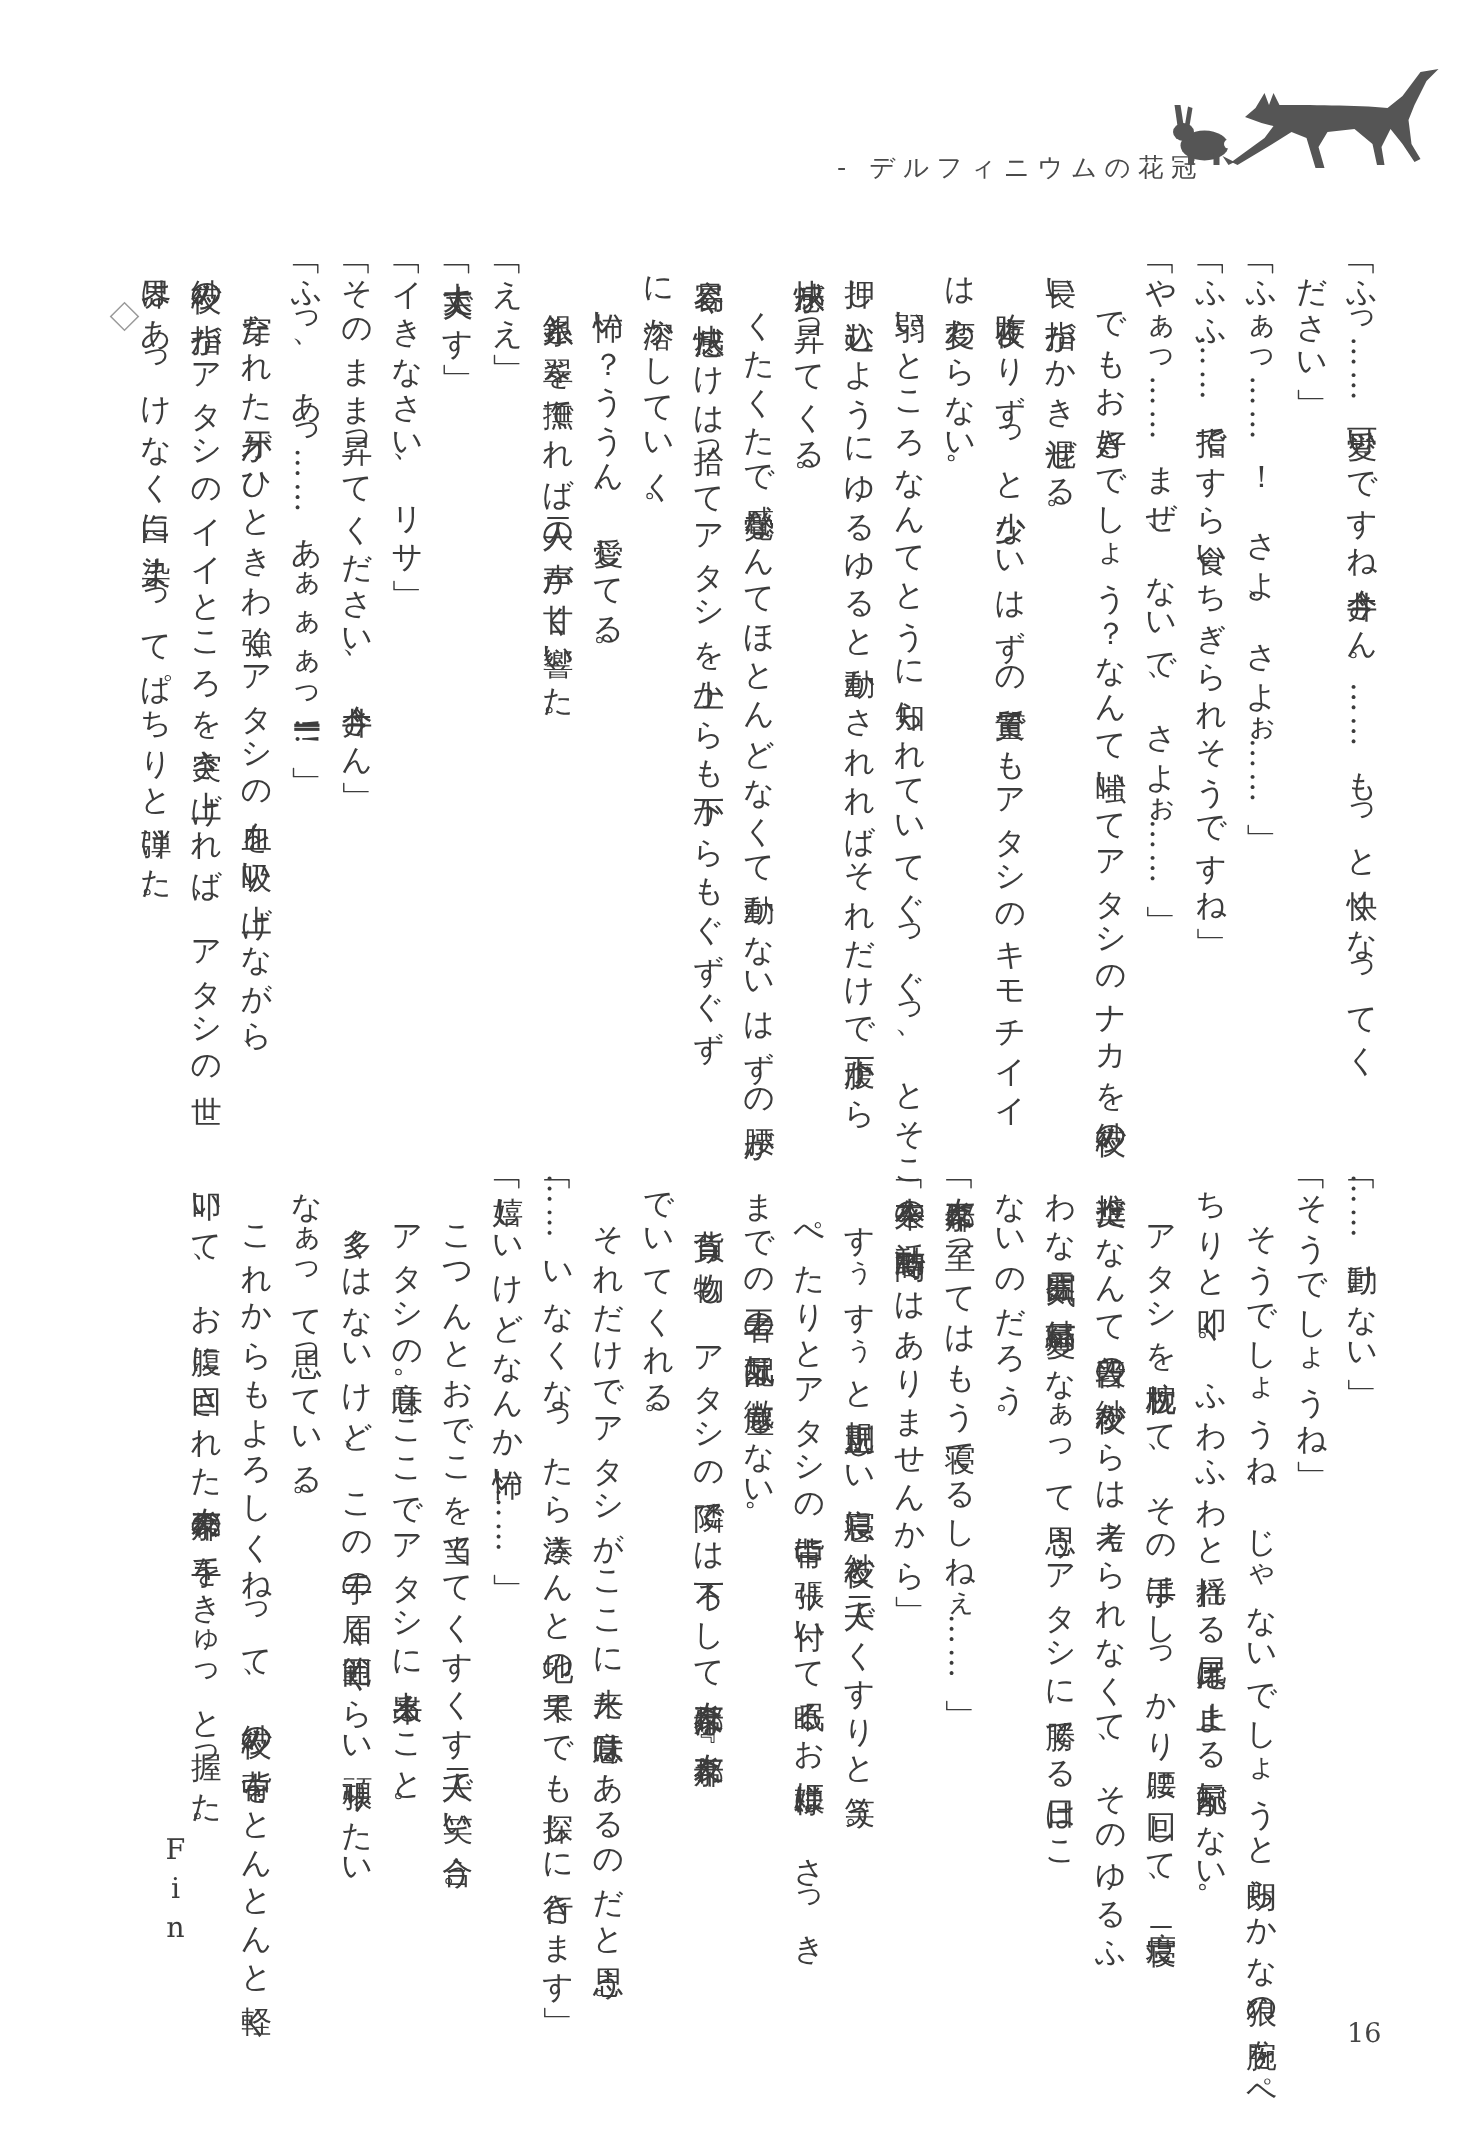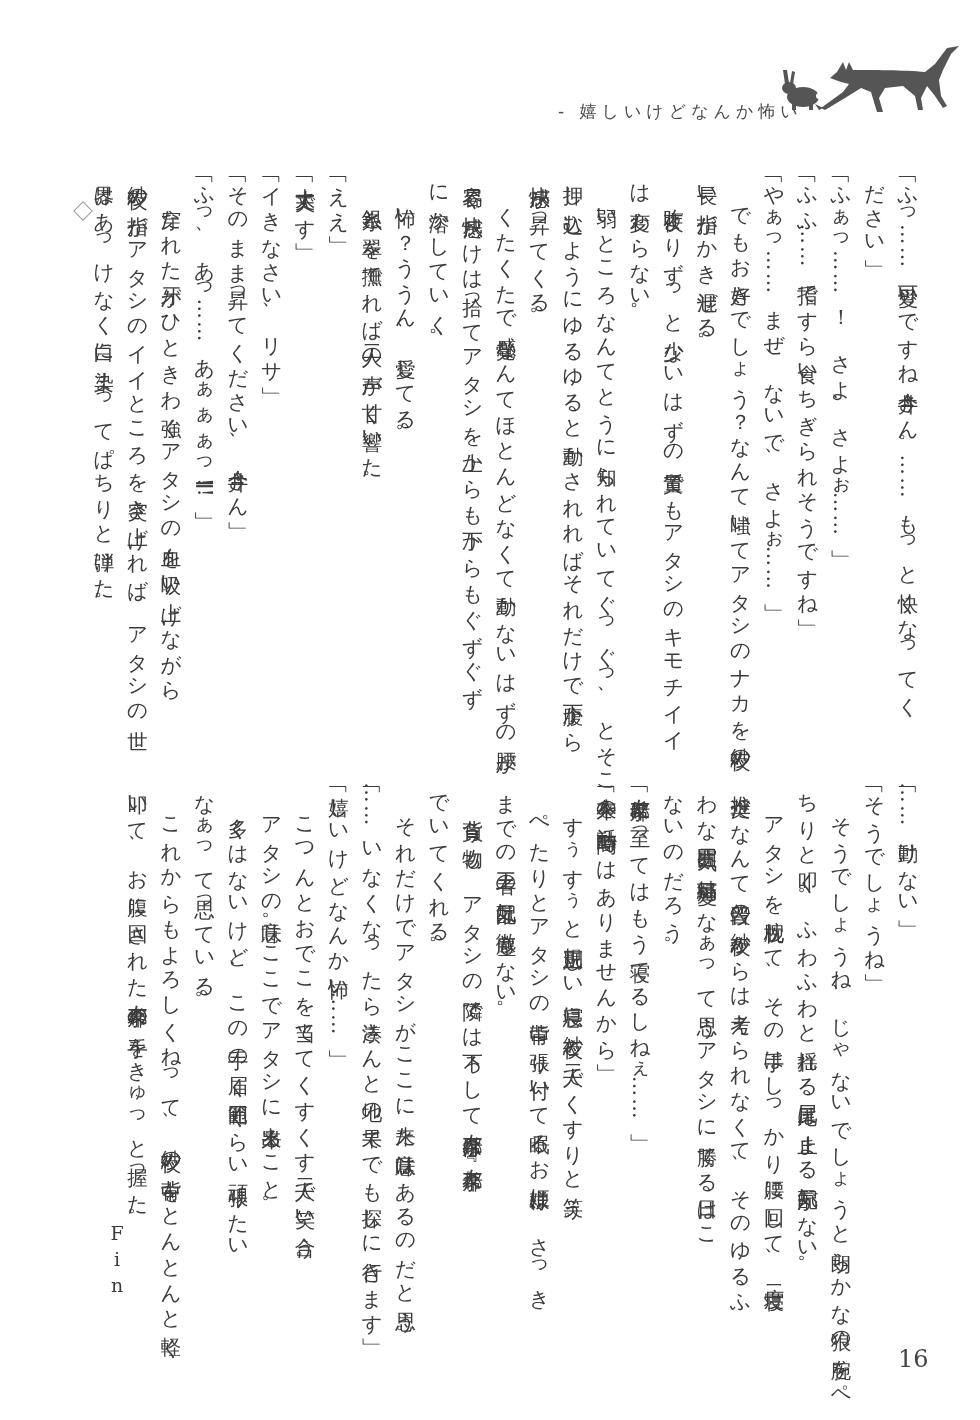--- a/index.html
+++ b/index.html
@@ -74,30 +74,30 @@
       font-family: "DejaVu Serif", "Liberation Serif", serif;
       font-size: 19px;
       letter-spacing: 4px;
       color: #3c3c3c;
     }
     .page-number {
       position: absolute;
       left: 898px;
       top: 1345px;
       font-family: "DejaVu Serif", "Liberation Serif", serif;
-      font-size: 24px;
+      font-size: 18px;
       color: #444;
     }
   </style>
 </head>
 <body>
 
 <div>
 
-  <div class="header-title">- 嬉しいけどなんか怖い</div>
+  <div class="header-title">- デルフィニウムの花冠</div>
 
   <svg class="header-art" viewBox="0 0 190 80" xmlns="http://www.w3.org/2000/svg">
 
     <g fill="#555555">
       <ellipse cx="28" cy="57" rx="16" ry="10"></ellipse>
       <ellipse cx="14" cy="48" rx="7" ry="6"></ellipse>
       <path d="M10 44 L8 30 L12 30 L14 43 Z"></path>
       <path d="M15 43 L17 31 L20 32 L18 44 Z"></path>
       <rect x="17" y="62" width="4" height="8"></rect>
       <rect x="34" y="62" width="4" height="8"></rect>

